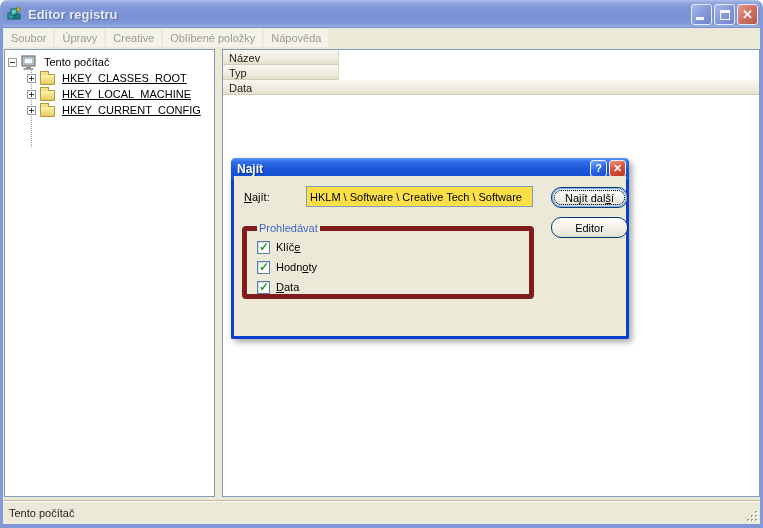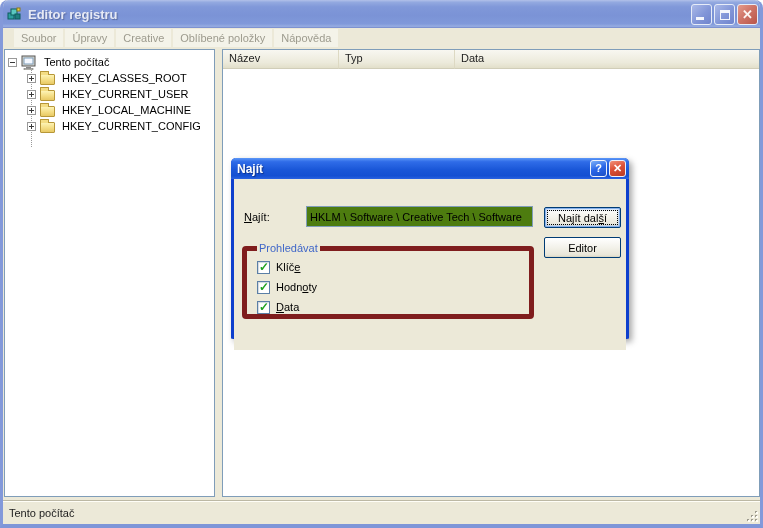--- a/index.html
+++ b/index.html
@@ -21,47 +21,47 @@
   .app-icon{width:18px;height:18px;display:inline-block;margin-right:4px;}
   .title-text{color:#e6e9f4;font-size:13px;font-weight:bold;text-shadow:1px 1px 1px rgba(40,50,90,.45);flex:1 1 auto;white-space:nowrap;overflow:hidden;}
   .winbtns{display:flex;gap:2px;}
   .winbtn{width:21px;height:21px;border-radius:3px;border:1px solid #e6ecf8;display:flex;align-items:center;justify-content:center;position:relative;}
   .winbtn.min,.winbtn.max{background:linear-gradient(135deg,#aab9e8 0%,#8296d8 55%,#6f84cd 100%);}
   .winbtn.close{background:linear-gradient(135deg,#e69c8c 0%,#cf7468 45%,#b9564a 100%);}
   .glyph-min{position:absolute;left:4px;bottom:4px;width:8px;height:3px;background:#f4f6fc;}
   .glyph-max{position:absolute;left:5px;top:5px;width:10px;height:10px;border:1px solid #f4f6fc;border-top-width:3px;}
   .glyph-x{color:#fdf5f3;font-size:13px;font-weight:bold;line-height:1;}
   
-  .menubar{position:absolute;left:0;top:28px;width:757px;height:20px;background:#ece9d8;display:flex;align-items:center;padding-left:11px;}
+  .menubar{position:absolute;left:0;top:28px;width:757px;height:20px;background:#ece9d8;display:flex;align-items:center;padding-left:1px;}
   .menu-item{font-size:11px;color:#9d9b8e;padding:3px 7px;margin-right:2px;background:rgba(255,255,255,.45);}
   
   .tree-panel{
     position:absolute;left:1px;top:49px;width:211px;height:448px;
     background:#fff;border:1px solid #7f9db9;overflow:hidden;padding-top:4px;
   }
   .treeline-v{position:absolute;left:26px;top:20px;width:1px;height:78px;
     background:repeating-linear-gradient(180deg,#9a9a9a 0 1px,transparent 1px 2px);}
   .tree-row{display:flex;align-items:center;height:16px;font-size:11px;color:#000;white-space:nowrap;position:relative;z-index:1;}
   .tree-row.root{padding-left:3px;}
-  .tree-row.child{padding-left:22px;}
+  .tree-row.child{padding-left:22px;text-decoration:underline;}
   .expander{width:9px;height:9px;border:1px solid #999;background:#fff;position:relative;flex:0 0 auto;margin-right:4px;}
   .expander::before{content:'';position:absolute;left:1px;right:1px;top:3px;height:1px;background:#3a3a3a;}
   .expander.plus::after{content:'';position:absolute;top:1px;bottom:1px;left:3px;width:1px;background:#3a3a3a;}
   .folder-icon{width:15px;height:11px;position:relative;margin-right:5px;flex:0 0 auto;
     background:linear-gradient(180deg,#fdf3b5 0%,#f4dd84 55%,#e8c964 100%);
     border:1px solid #b79738;border-radius:1px;margin-top:2px;}
   .folder-icon::before{content:'';position:absolute;left:-1px;top:-4px;width:7px;height:3px;
     background:#f4dd84;border:1px solid #b79738;border-bottom:none;border-radius:1px 1px 0 0;}
   .computer-icon{width:17px;height:15px;display:inline-block;margin-right:4px;flex:0 0 auto;}
   .tree-label{padding:0 2px;}
   .list-panel{
     position:absolute;left:219px;top:49px;width:538px;height:448px;
     background:#fff;border:1px solid #7f9db9;overflow:hidden;
   }
-  .list-header{display:flex;height:19px;}
+  .list-header{display:flex;height:19px;flex-direction:column;}
   .hcell{
     font-size:11px;color:#1d1d1d;padding:2px 0 0 6px;
     background:linear-gradient(180deg,#f8f7f1 0%,#eceadb 70%,#e2dfca 100%);
     border-right:1px solid #ddd9c3;border-bottom:1px solid #d0cdb8;
   }
   .hcell.c1{width:116px;}
   .hcell.c2{width:116px;}
   .hcell.c3{flex:1 1 auto;border-right:none;}
   
   .statusbar{
@@ -78,32 +78,32 @@
   }
   .dlg-titlebar{
     position:absolute;left:-3px;top:0;width:398px;height:21px;
     background:linear-gradient(180deg,#5c97f7 0%,#2f6ce8 18%,#1a57d8 55%,#1450d2 85%,#2a63e2 100%);
     border-radius:5px 5px 0 0;display:flex;align-items:center;padding:0 3px 0 6px;
   }
   .dlg-title{color:#fff;font-size:12px;font-weight:bold;text-shadow:1px 1px 1px rgba(10,30,90,.6);flex:1 1 auto;}
   .dlg-btn{width:17px;height:17px;border-radius:3px;border:1px solid #eef2fc;display:flex;align-items:center;justify-content:center;margin-left:2px;color:#fff;font-size:11px;font-weight:bold;line-height:1;}
   .dlg-btn.help{background:linear-gradient(160deg,#7cb0f8 0%,#2a66e8 50%,#1b4fc6 100%);}
   .dlg-btn.close{background:linear-gradient(160deg,#f2917a 0%,#dd5138 45%,#b83b24 100%);}
-  .dlg-body{position:absolute;left:0;top:38px;width:392px;height:154px;background:#ece9d8;}
+  .dlg-body{position:absolute;left:0;top:18px;width:392px;height:154px;background:#ece9d8;}
   .find-label{position:absolute;left:10px;top:15px;font-size:11px;color:#000;}
   .mn{text-decoration:underline;}
   .find-input{
     position:absolute;left:72px;top:10px;width:227px;height:21px;
-    border:1px solid #7f9db9;font-size:11px;padding:2px 3px;background:#4d7c0f;color:#000;outline:none;
+    border:1px solid #7f9db9;font-size:11px;padding:2px 3px;background:#fde047;color:#000;outline:none;
   }
   .xp-btn{
     position:absolute;width:77px;height:21px;font-size:11px;color:#000;
-    border:1px solid #003c74;border-radius:2px;
+    border:1px solid #003c74;border-radius:10px;
     background:linear-gradient(180deg,#ffffff 0%,#f4f3ec 45%,#e9e6d8 90%,#d8d4c0 100%);
-    padding:0;cursor:default;
+    padding:0;cursor:default;margin-left:7px;
   }
   .xp-btn.default{
     left:310px;top:11px;
     box-shadow:inset 0 0 0 1px #88b2ec, inset 0 0 3px 1px #9cc0f0;
     outline:1px dotted #000;outline-offset:-4px;
   }
   .xp-btn.cancel{left:310px;top:41px;}
   .groupbox{
     position:absolute;left:8px;top:46px;width:292px;height:77px;
     border:5px solid #7f1d1d;border-radius:4px;margin:0;padding:2px 8px 0 10px;
@@ -164,25 +164,20 @@
           <rect x="5" y="12" width="5" height="1.5" fill="#888"></rect>
           <rect x="3" y="13.5" width="9" height="1.5" fill="#c8c8c0" stroke="#666" stroke-width="0.5"></rect>
         </svg>
       </span>
       <span class="tree-label">Tento počítač</span>
     </div>
     <div class="tree-row child">
       <span class="expander plus"></span>
       <span class="folder-icon"></span>
       <span class="tree-label">HKEY_CLASSES_ROOT</span>
-    </div>
-    <div class="tree-row child">
-      <span class="expander plus"></span>
-      <span class="folder-icon"></span>
-      <span class="tree-label">HKEY_CURRENT_USER</span>
     </div>
     <div class="tree-row child">
       <span class="expander plus"></span>
       <span class="folder-icon"></span>
       <span class="tree-label">HKEY_LOCAL_MACHINE</span>
     </div>
     <div class="tree-row child">
       <span class="expander plus"></span>
       <span class="folder-icon"></span>
       <span class="tree-label">HKEY_CURRENT_CONFIG</span>

